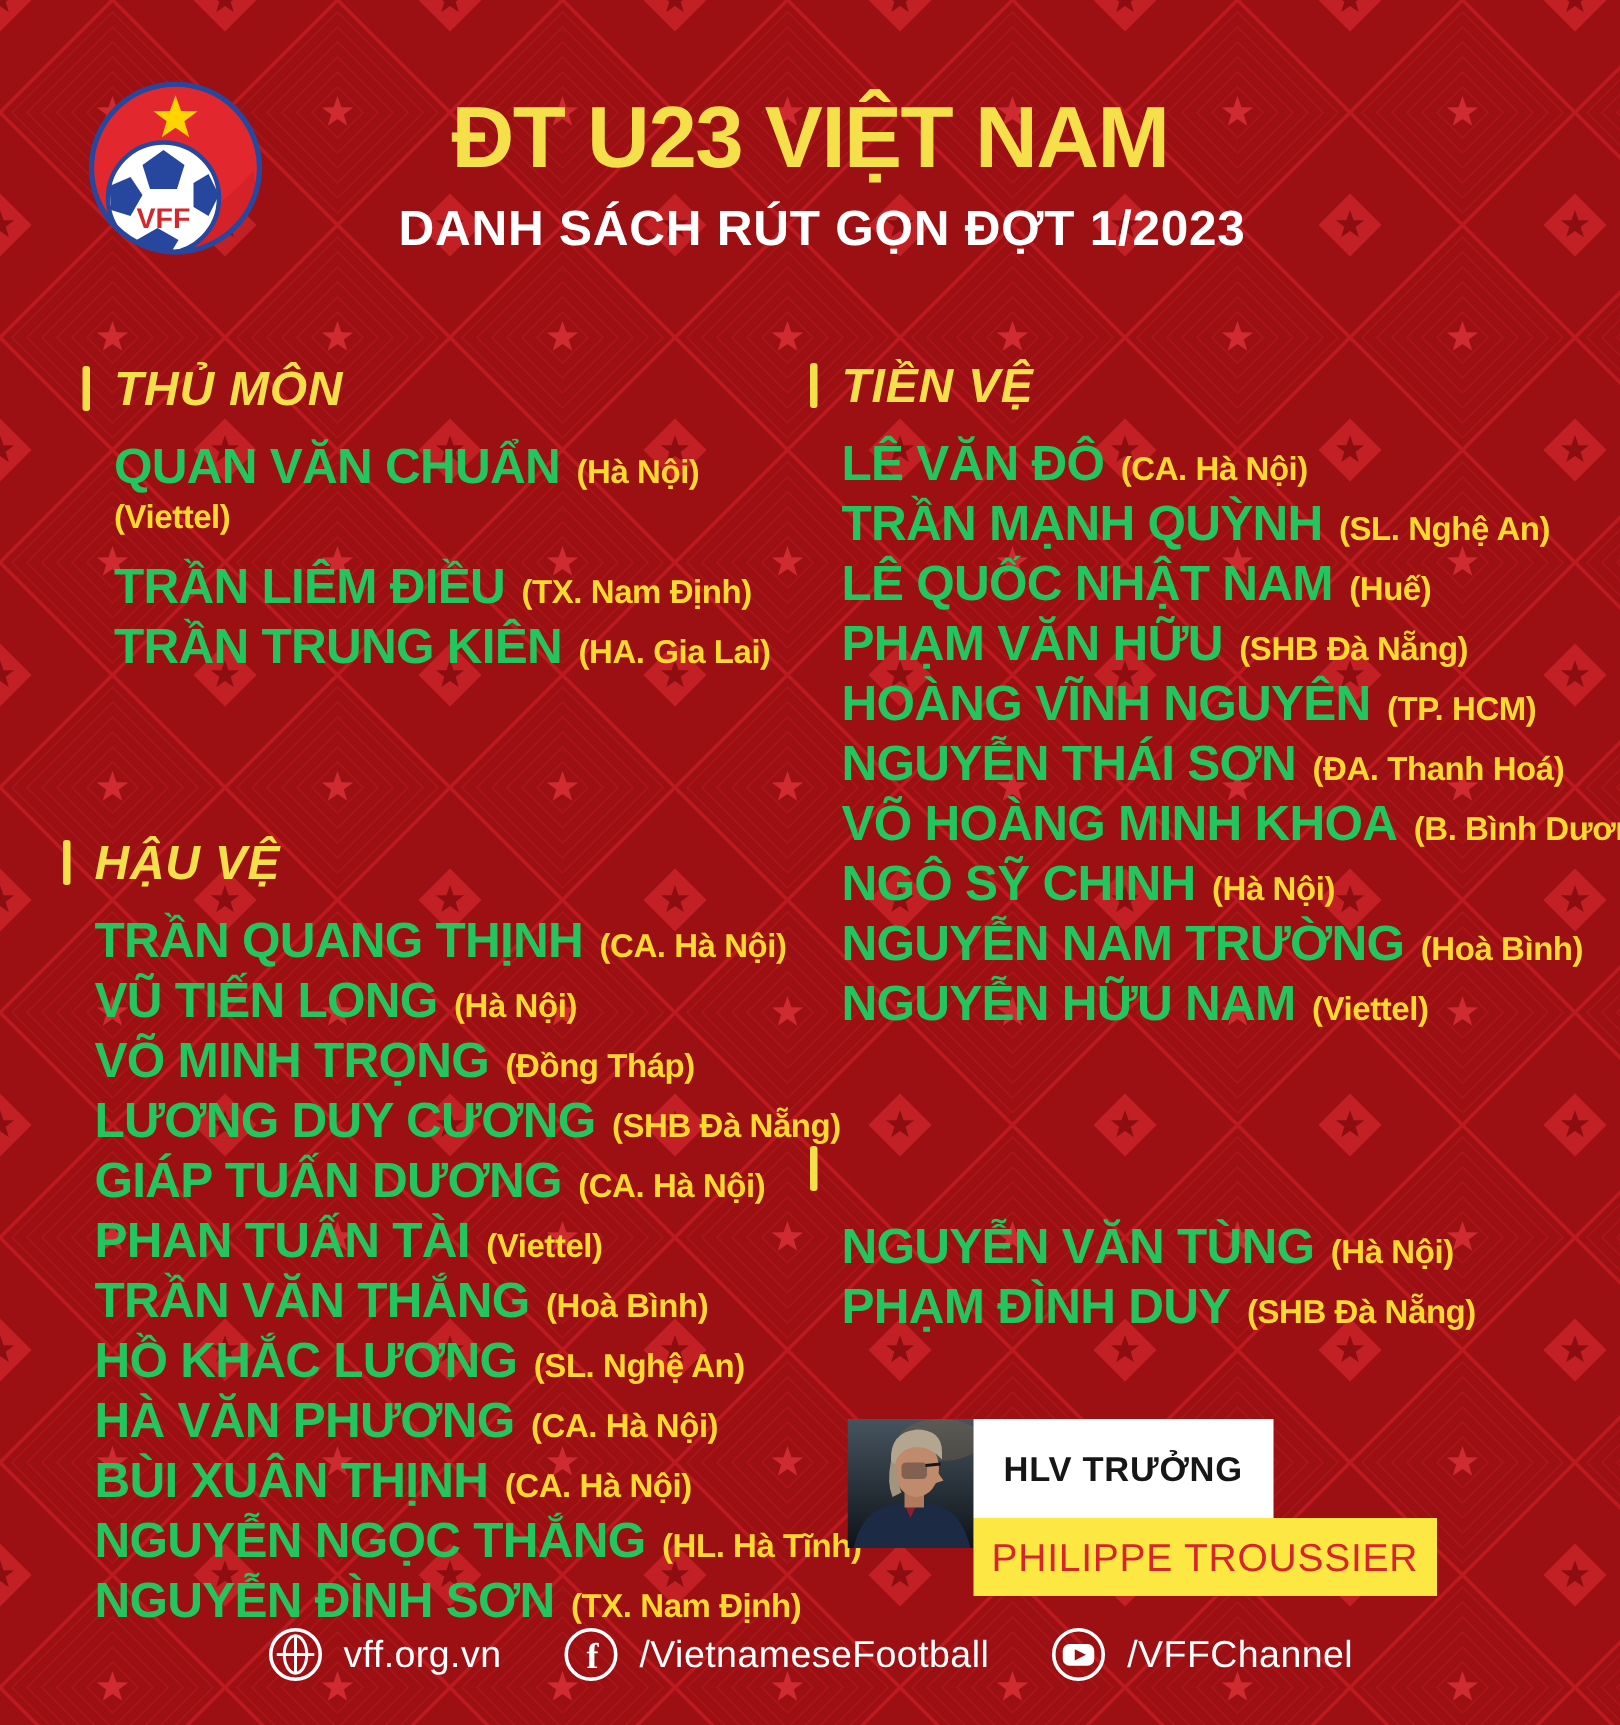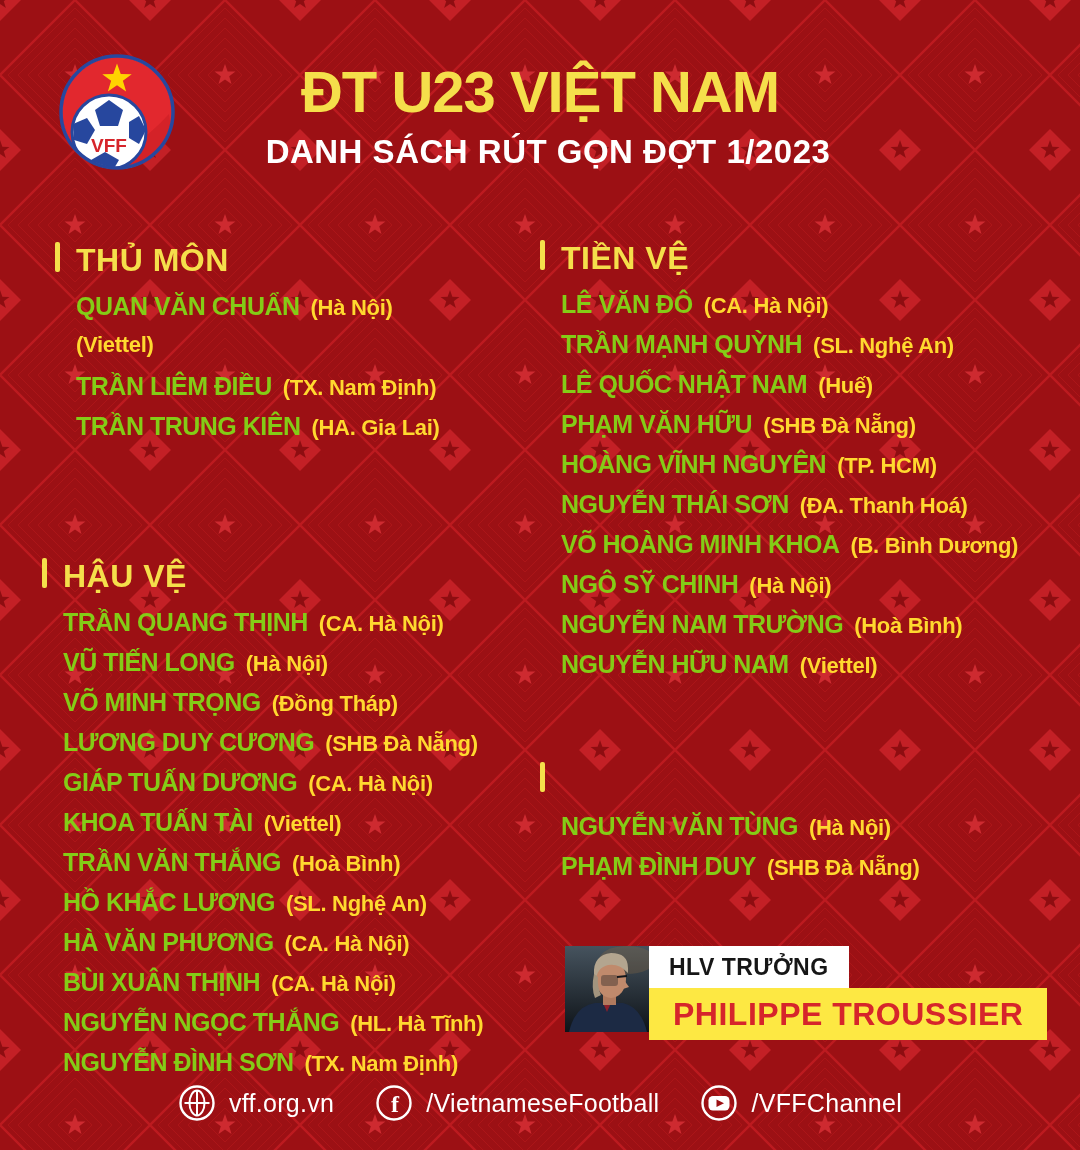--- a/index.html
+++ b/index.html
@@ -31,55 +31,55 @@
     letter-spacing:0.5px;color:#ffffff;padding-left:16px;
   }
 
   
   .section{position:absolute;}
   .sec-goalkeepers{left:55px;top:242px;}
   .sec-defenders{left:42px;top:518px;margin-top:40px;}
   .sec-midfielders{left:540px;top:240px;}
   .sec-forwards{left:540px;top:762px;}
 
-  .sec-header{display:flex;align-items:flex-start;height:34px;margin-bottom:16px;}
+  .sec-header{display:flex;align-items:center;height:34px;margin-bottom:16px;font-style:italic;}
   .sec-bar{
     width:5px;height:30px;border-radius:2px;margin-right:16px;
     background:var(--accent-yellow,#f5df4b);
   }
   .sec-header h2{
     margin:0;font-size:32px;font-weight:700;letter-spacing:0.5px;
     color:var(--accent-yellow,#f5df4b);
   }
   .player-row{
     display:flex;align-items:baseline;height:40px;gap:11px;
     padding-left:21px;white-space:nowrap;
   }
   .pname{
-    font-size:25px;font-weight:700;letter-spacing:-0.5px;color:#84cc16;
+    font-size:33px;font-weight:700;letter-spacing:-0.5px;color:#22c55e;
   }
   .pclub{
     font-size:22px;font-weight:600;letter-spacing:-0.3px;
     color:var(--club-yellow,#ffd92f);
   }
 
   
   .coach{position:absolute;left:565px;top:946px;display:flex;}
   .coach-photo{width:84px;height:86px;display:block;flex:none;}
   .coach-labels{display:flex;flex-direction:column;align-items:flex-start;}
   .coach-role{
-    display:flex;align-items:center;height:34px;padding:4px 20px;
+    display:flex;align-items:center;height:34px;padding:16px 20px;
     background:#ffffff;color:#161616;font-size:23px;font-weight:700;
     letter-spacing:0.5px;
   }
   .coach-name{
-    display:flex;align-items:center;height:52px;padding:0 24px;
+    display:flex;align-items:center;height:52px;padding:0 12px;
     background:var(--coach-box-yellow,#fde843);
     color:var(--coach-name-red,#d6252b);
-    font-size:32px;font-weight:700;letter-spacing:0.5px;
+    font-size:26px;font-weight:400;letter-spacing:0.5px;
   }
 
   
   .footer{
     position:absolute;left:0;top:1080px;width:1080px;height:46px;
     display:flex;justify-content:center;align-items:center;gap:41px;
   }
   .footer-item{display:flex;align-items:center;gap:13px;color:#fff;cursor:pointer;}
   .footer-item svg{display:block;}
   .footer-label{font-size:25px;font-weight:400;letter-spacing:0.3px;color:#ffffff;}
@@ -201,21 +201,21 @@
           <span class="pname">LƯƠNG DUY CƯƠNG</span>
           <span class="pclub">(SHB Đà Nẵng)</span>
         </div>
 
         <div class="player-row">
           <span class="pname">GIÁP TUẤN DƯƠNG</span>
           <span class="pclub">(CA. Hà Nội)</span>
         </div>
 
         <div class="player-row">
-          <span class="pname">KHOA TUẤN TÀI</span>
+          <span class="pname">PHAN TUẤN TÀI</span>
           <span class="pclub">(Viettel)</span>
         </div>
 
         <div class="player-row">
           <span class="pname">TRẦN VĂN THẮNG</span>
           <span class="pclub">(Hoà Bình)</span>
         </div>
 
         <div class="player-row">
           <span class="pname">HỒ KHẮC LƯƠNG</span>

